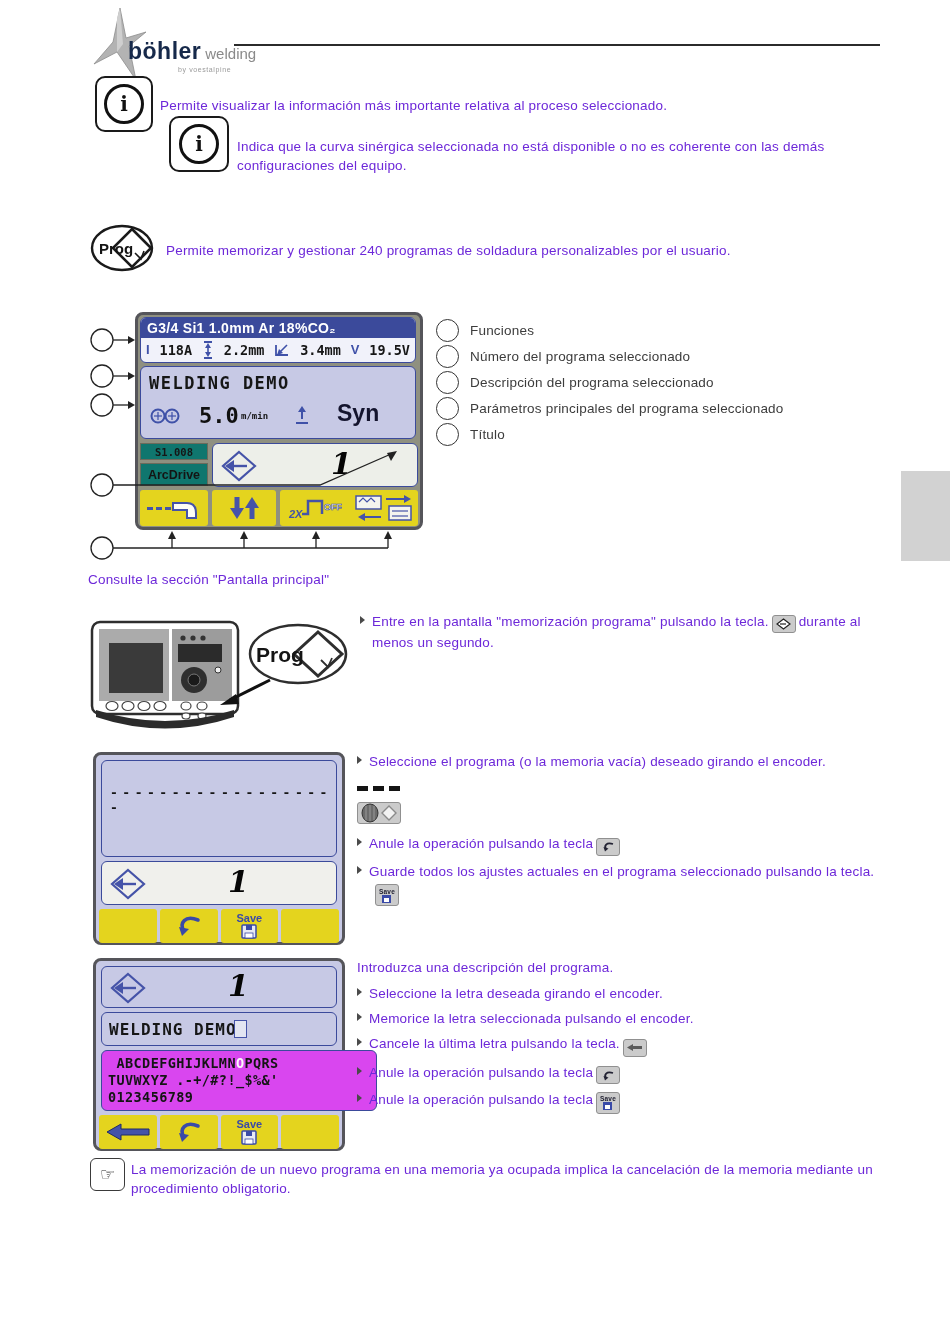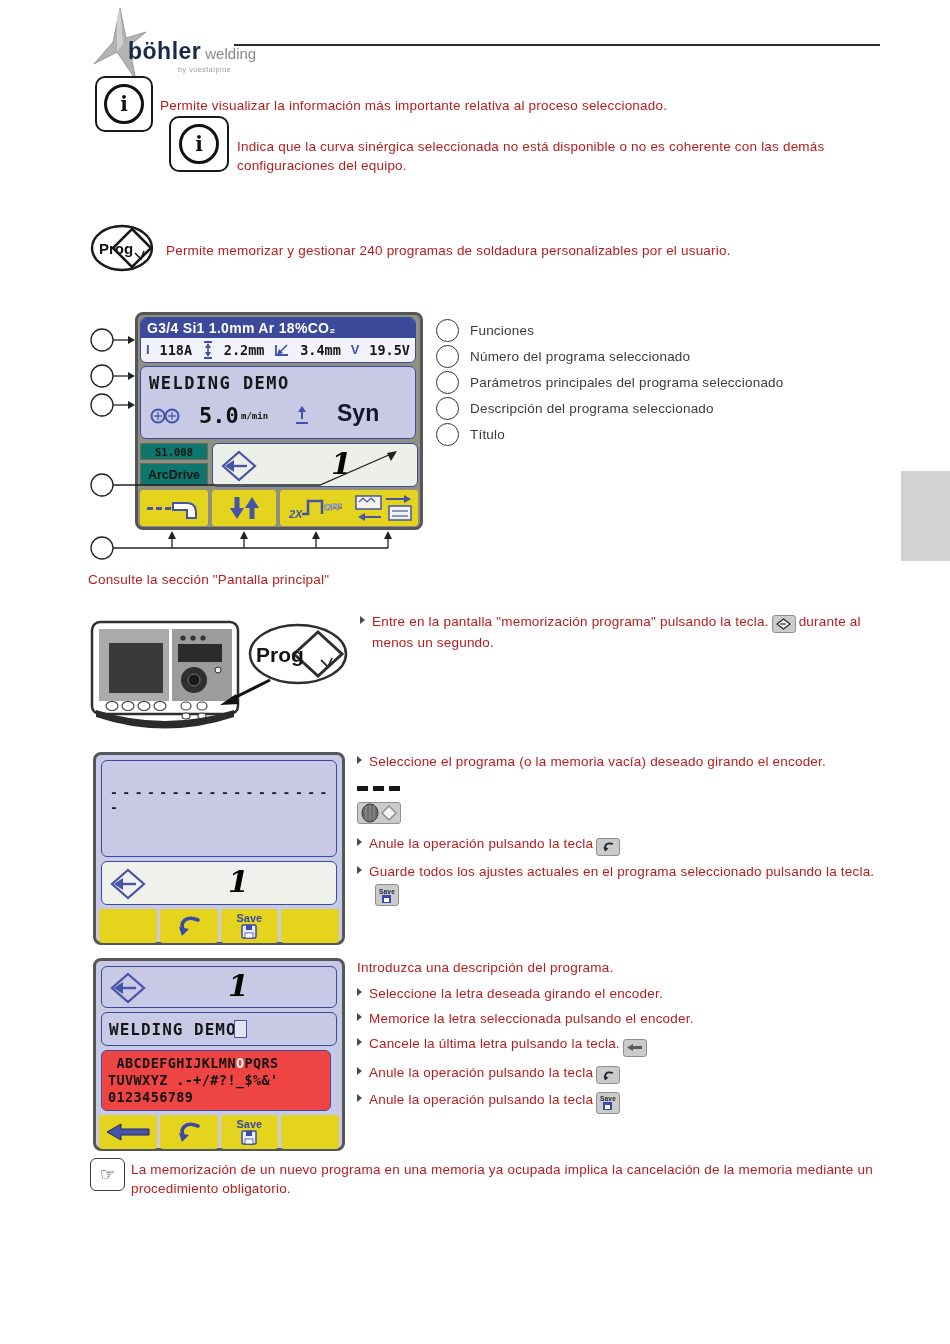--- a/index.html
+++ b/index.html
@@ -1,19 +1,19 @@
 <!DOCTYPE html>
 <html><head>
 <meta charset="utf-8">
 <style>
   html,body{margin:0;padding:0;background:#fff;}
   #page{position:relative;width:950px;height:1344px;background:#fff;overflow:hidden;
         font-family:"Liberation Sans",sans-serif;color:#3f3f3f;}
   .abs{position:absolute;}
-  .body-text{font-size:13.5px;line-height:1.42;color:#b91c1c;letter-spacing:.2px;}
+  .body-text{font-size:13.5px;line-height:1.42;color:#6d28d9;letter-spacing:.2px;}
   
   .brand{font-size:23px;font-weight:bold;color:#16294a;letter-spacing:.5px;}
   .brand-sub{font-size:15px;color:#8a8a8a;margin-left:4px;font-weight:normal;}
   .byline{font-size:7px;color:#9a9a9a;letter-spacing:.6px;}
   .hrule{height:2px;background:#2b2b2b;}
   
   .info-box{width:54px;height:52px;border:2.5px solid #1a1a1a;border-radius:10px;background:#fff;
             display:flex;align-items:center;justify-content:center;}
   .info-circle{width:34px;height:34px;border:3px solid #111;border-radius:50%;
                display:flex;align-items:center;justify-content:center;
@@ -211,25 +211,25 @@
     <div class="legend-row">
         <span class="legend-circle"></span>
         <span class="legend-label">Funciones</span>
       </div>
     <div class="legend-row">
         <span class="legend-circle"></span>
         <span class="legend-label">Número del programa seleccionado</span>
       </div>
     <div class="legend-row">
         <span class="legend-circle"></span>
-        <span class="legend-label">Parámetros principales del programa seleccionado</span>
+        <span class="legend-label">Descripción del programa seleccionado</span>
       </div>
     <div class="legend-row">
         <span class="legend-circle"></span>
-        <span class="legend-label">Descripción del programa seleccionado</span>
+        <span class="legend-label">Parámetros principales del programa seleccionado</span>
       </div>
     <div class="legend-row">
         <span class="legend-circle"></span>
         <span class="legend-label">Título</span>
       </div>
   </div>
 
   <div class="abs graytab" style="left:901px;top:471px;width:49px;height:90px;"></div>
 
   <div class="abs body-text" style="left:88px;top:570px;width:500px;">Consulte la sección "Pantalla principal"</div>
@@ -352,21 +352,21 @@
         <polygon points="18,2 34,16 18,30 2,16" fill="none" stroke="#4553a8" stroke-width="2.2"></polygon>
         <line x1="12" y1="16" x2="26" y2="16" stroke="#4553a8" stroke-width="2.4"></line>
         <polygon points="4,16 13,10 13,22" fill="#4553a8"></polygon>
       </svg>
       <span class="abs num1" style="left:126px;top:4px;">1</span>
     </div>
     <div class="lcd-inbox" style="left:5px;top:51px;width:236px;height:34px;background:#c7c9e5;">
       <span class="mono" style="position:absolute;left:7px;top:7px;font-size:16px;letter-spacing:1px;">WELDING DEMO</span>
       <span class="cursor-box abs" style="left:130px;top:7px;"></span>
     </div>
-    <div class="lcd-inbox" style="left:5px;top:89px;width:230px;height:61px;background:#ef4444;padding:4px 0 0 6px;">
+    <div class="lcd-inbox" style="left:5px;top:89px;width:276px;height:61px;background:#d946ef;padding:4px 0 0 6px;">
       <div class="chars"><span> ABCDEFGHIJKLMN</span><span class="sel-char">O</span><span>PQRS</span></div>
       <div class="chars">TUVWXYZ .-+/#?!_$%&amp;'</div>
       <div class="chars">0123456789</div>
     </div>
     <div class="btnrow" style="left:3px;top:154px;width:240px;height:34px;">
       <div class="ybtn">
         <svg width="46" height="18">
           <polygon points="2,9 16,1 16,6 44,6 44,12 16,12 16,17" fill="#4553a8" stroke="#202a66" stroke-width="1"></polygon>
         </svg>
       </div>

